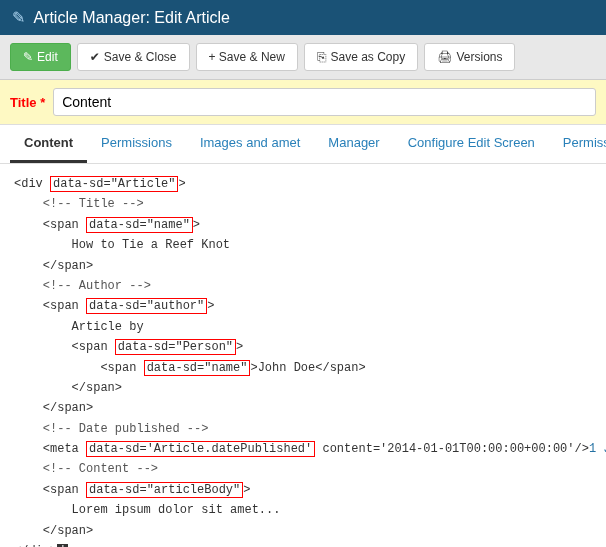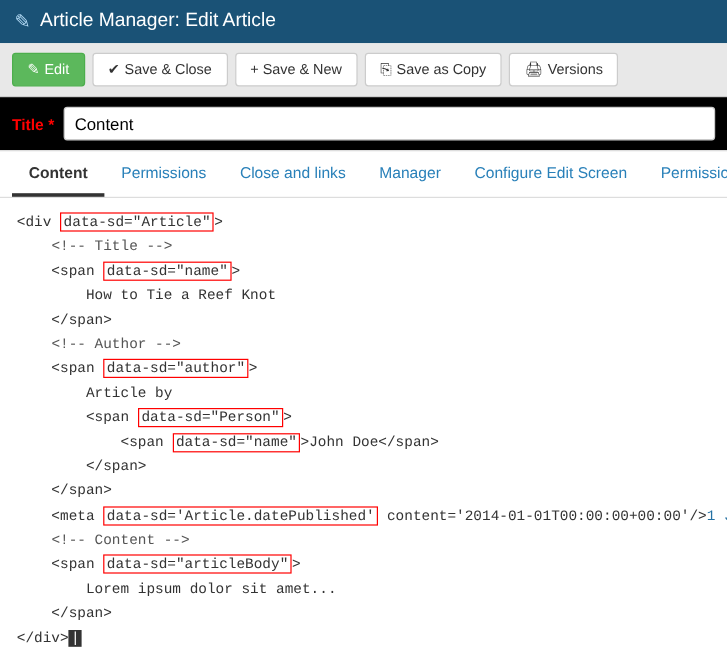--- a/index.html
+++ b/index.html
@@ -41,21 +41,21 @@
     }
     .btn-primary {
       background: #5cb85c;
       color: white;
       border-color: #4cae4c;
     }
 
     
     .title-row {
       padding: 8px 10px;
-      background: #000000;
+      background: #fef9c3;
       border-bottom: 1px solid #ddd;
       display: flex;
       align-items: center;
       gap: 8px;
     }
     .title-label { font-weight: bold; color: #555; font-size: 13px; }
     .title-label span { color: red; }
     .title-input {
       flex: 1;
       border: 1px solid #ccc;
@@ -141,38 +141,39 @@
   <label class="title-label">
     <span>Title</span>
     <span style="color:red">*</span>
   </label>
   <input class="title-input" type="text" value="Content" style="">
 </div>
 
 <div class="tabs">
   <div class="tab active">Content</div>
   <div class="tab">Permissions</div>
-  <div class="tab">Close and links</div>
+  <div class="tab">Images and amet</div>
   <div class="tab">Manager</div>
   <div class="tab">Configure Edit Screen</div>
   <div class="tab">Permissions</div>
 </div>
 
 <div class="code-area">
   <div class="code-line">&lt;div <span class="code-highlight">data-sd="Article"</span>&gt;</div>
   <div class="code-line">    <span class="code-comment">&lt;!-- Title --&gt;</span></div>
   <div class="code-line">    &lt;span <span class="code-highlight">data-sd="name"</span>&gt;</div>
   <div class="code-line">        How to Tie a Reef Knot</div>
   <div class="code-line">    &lt;/span&gt;</div>
   <div class="code-line">    <span class="code-comment">&lt;!-- Author --&gt;</span></div>
   <div class="code-line">    &lt;span <span class="code-highlight">data-sd="author"</span>&gt;</div>
   <div class="code-line">        Article by</div>
   <div class="code-line">        &lt;span <span class="code-highlight">data-sd="Person"</span>&gt;</div>
   <div class="code-line">            &lt;span <span class="code-highlight">data-sd="name"</span>&gt;John Doe&lt;/span&gt;</div>
   <div class="code-line">        &lt;/span&gt;</div>
   <div class="code-line">    &lt;/span&gt;</div>
+  <div class="code-line">    <span class="code-comment">&lt;!-- Date published --&gt;</span></div>
   <div class="code-line">    &lt;meta <span class="code-highlight">data-sd='Article.datePublished'</span> content='2014-01-01T00:00:00+00:00'/&gt;<span class="code-value-blue">1 January 2014</span></div>
   <div class="code-line">    <span class="code-comment">&lt;!-- Content --&gt;</span></div>
   <div class="code-line">    &lt;span <span class="code-highlight">data-sd="articleBody"</span>&gt;</div>
   <div class="code-line">        Lorem ipsum dolor sit amet...</div>
   <div class="code-line">    &lt;/span&gt;</div>
   <div class="code-line">&lt;/div&gt;<span style="background:#333;color:#fff;padding:0 2px;">|</span></div>
 </div>
 
 </body></html>

